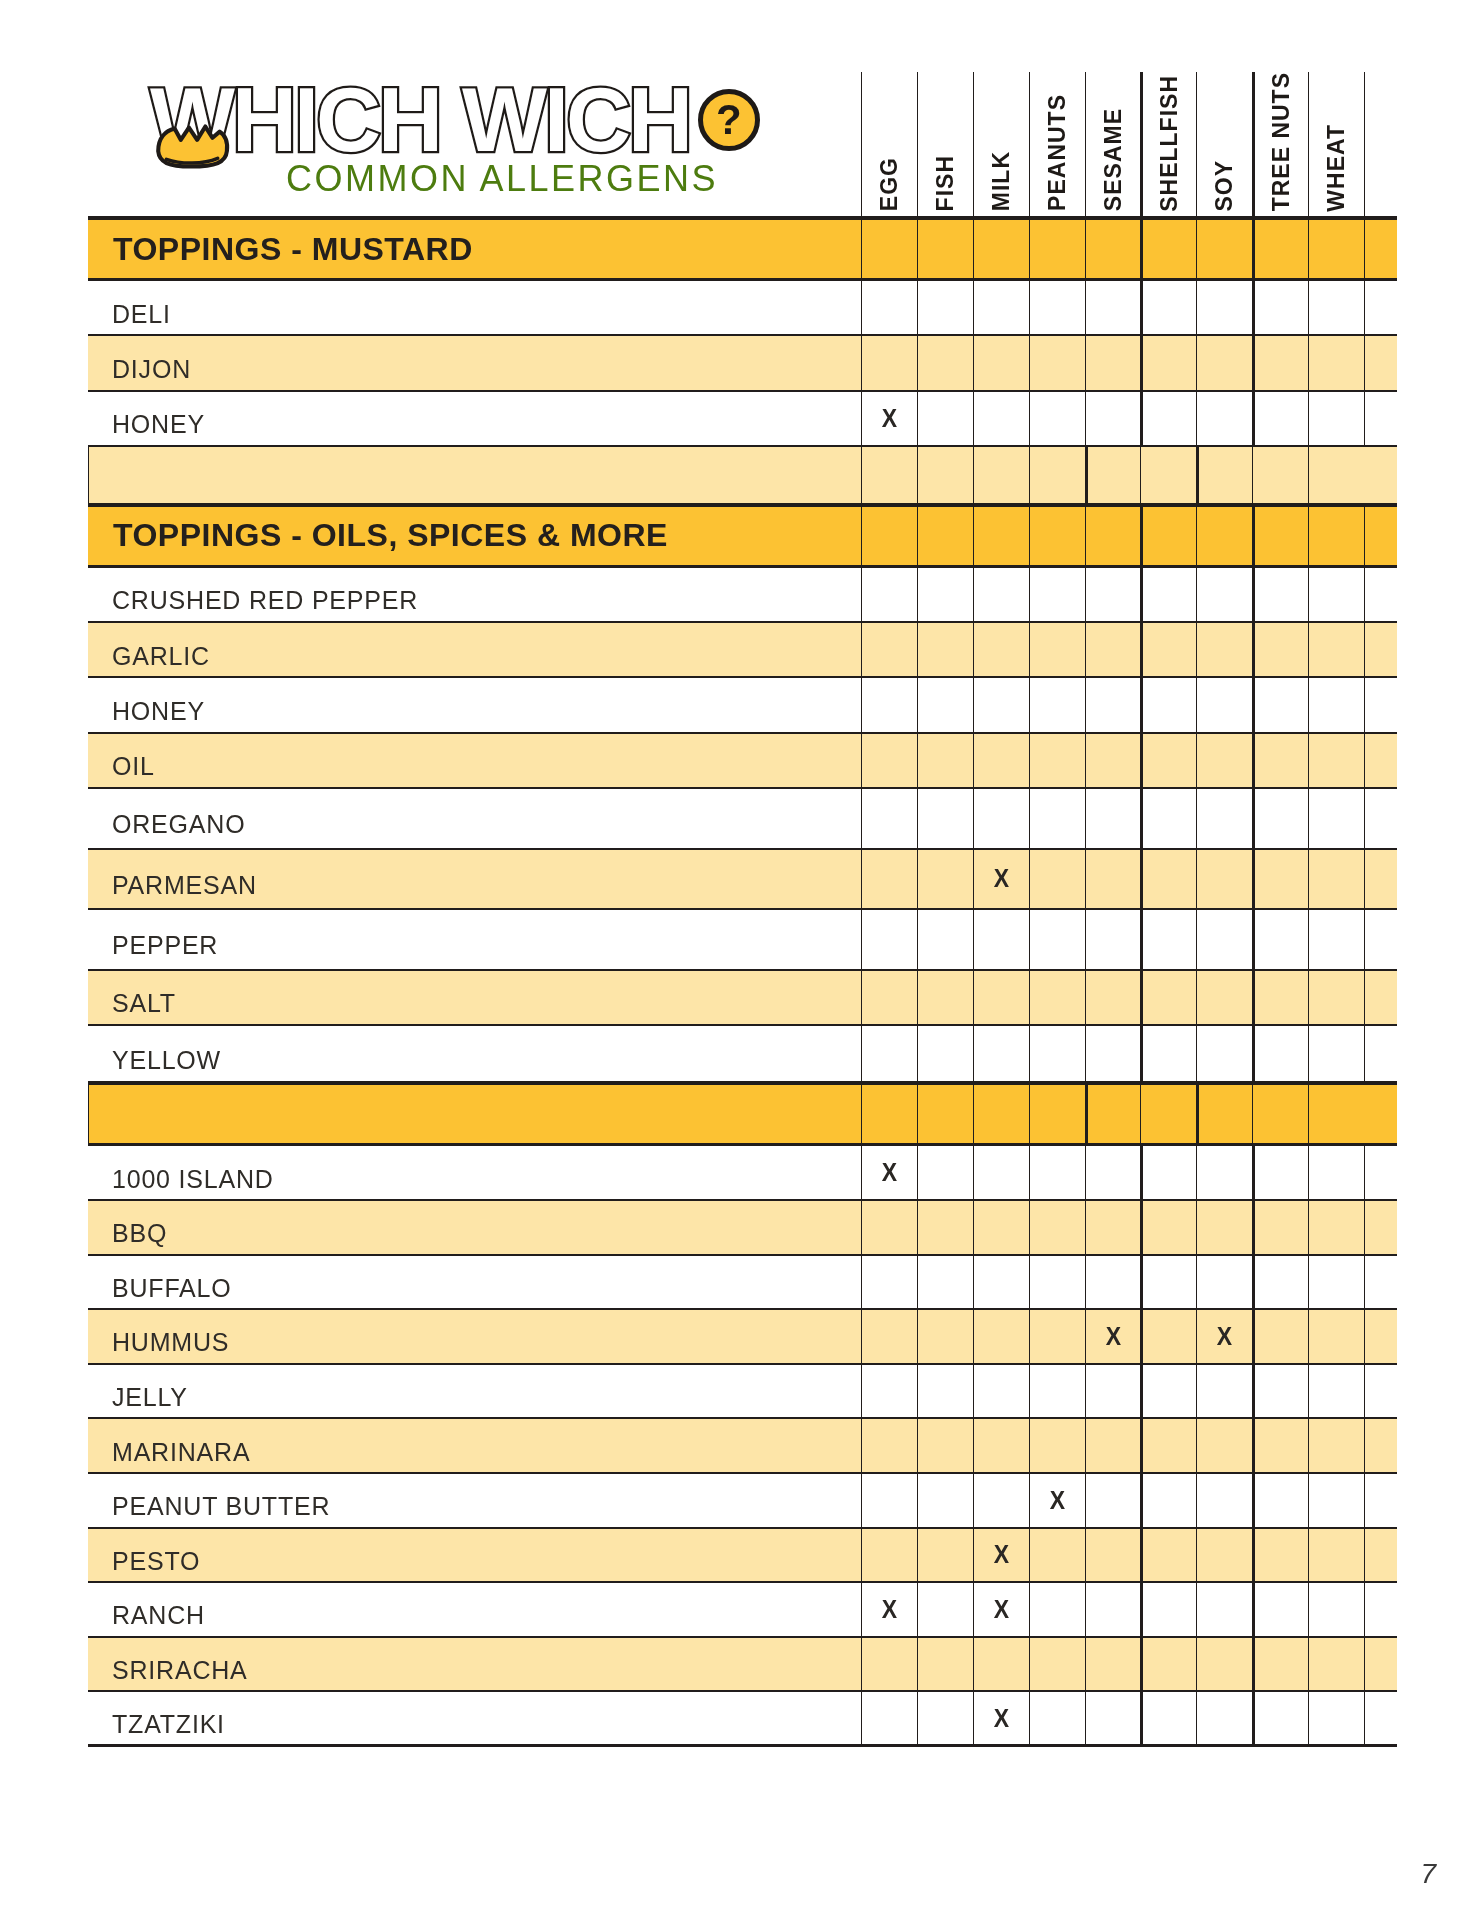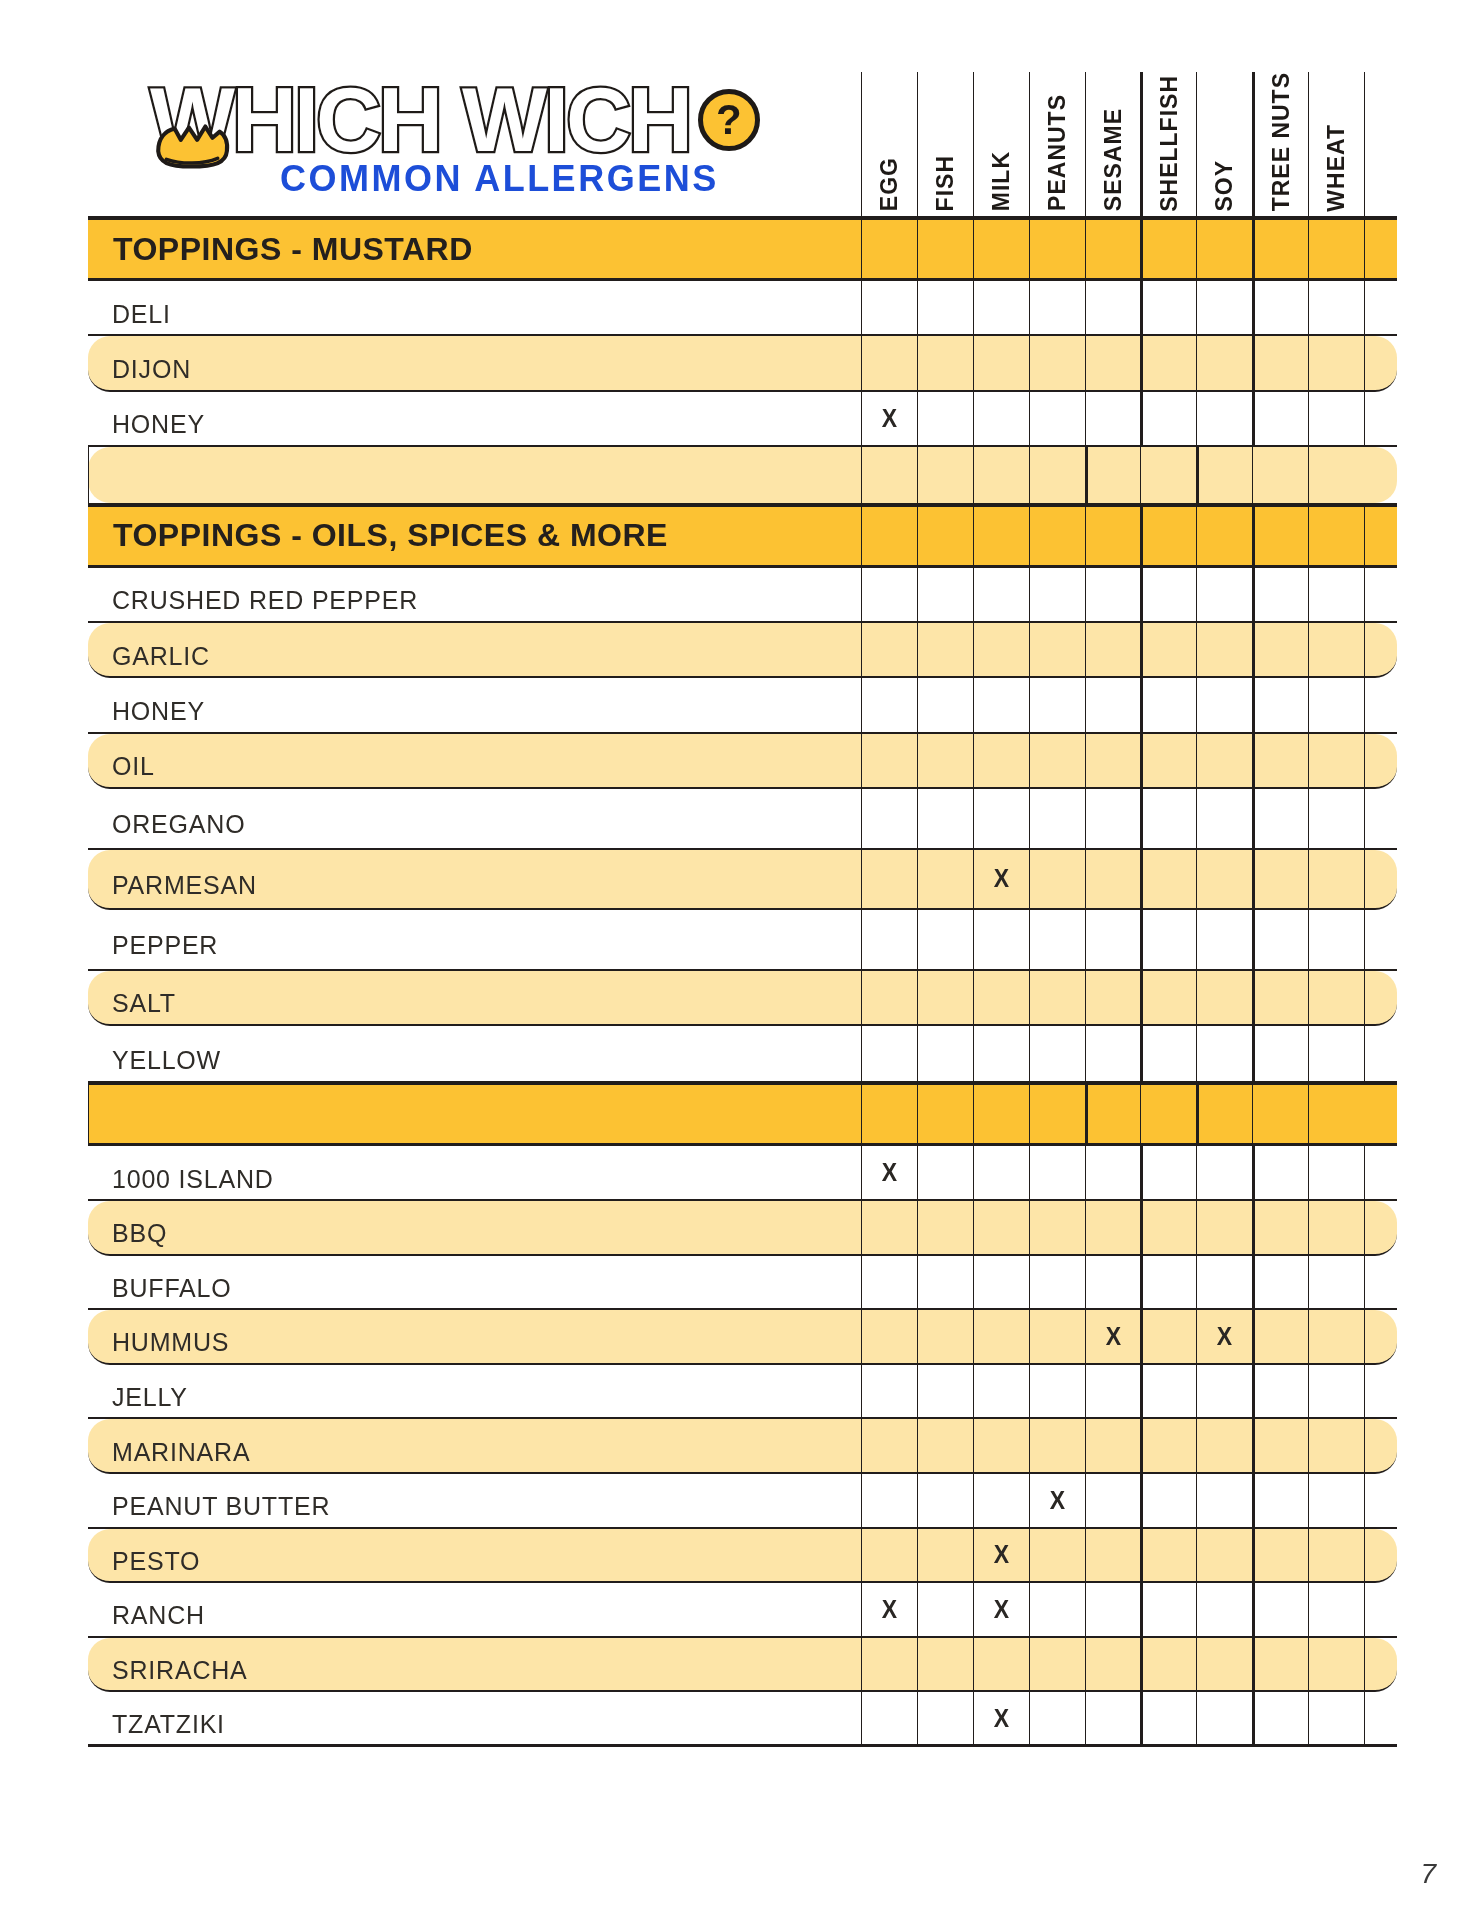--- a/index.html
+++ b/index.html
@@ -30,22 +30,22 @@
   }
   .q-badge{
     width:62px;height:62px;margin-left:8px;flex:0 0 auto;
     background:var(--amber);
     border:5px solid #1E1A17;border-radius:50%;
     display:flex;align-items:center;justify-content:center;
     font-size:42px;font-weight:800;color:#1E1A17;
   }
   .bun{position:absolute;left:0px;top:50px;}
   .logo-subtitle{
-    position:absolute;left:130px;top:88px;
-    font-size:36px;font-weight:700;letter-spacing:2.5px;color:#1d4ed8;
+    position:absolute;left:136px;top:88px;
+    font-size:36px;font-weight:400;letter-spacing:2.5px;color:#4d7c0f;
     white-space:nowrap;
   }
 
   
   .table{position:absolute;left:88px;top:72px;width:1309px;}
   .grid-row{
     display:grid;
     grid-template-columns:773px repeat(9,55.9px) 1fr;
     width:100%;
   }
@@ -73,21 +73,21 @@
     border-top:4px solid var(--line);
     border-bottom:3.5px solid var(--line);
   }
   .band .label-c{padding-left:25px;}
   .section-title{
     font-size:32px;font-weight:800;letter-spacing:0.5px;color:#24201D;
     white-space:nowrap;
   }
 
   .item-row{border-bottom:2.2px solid var(--line);background:#ffffff;}
-  .item-row.cream{background:var(--cream);border-radius:22px;}
+  .item-row.cream{background:var(--cream);}
   .item-row.no-bottom{border-bottom:none;}
   .item-row.last{border-bottom:3.5px solid var(--line);}
   .item-row.s1{height:55.4px;}
   .item-row.s2{height:55.4px;}
   .item-row.s2.tall{height:60.5px;}
   .item-row.s3{height:54.6px;}
   .row-label{
     padding-left:24px;
     font-size:25px;font-weight:400;letter-spacing:0.8px;color:#2F2C28;
     white-space:nowrap;

